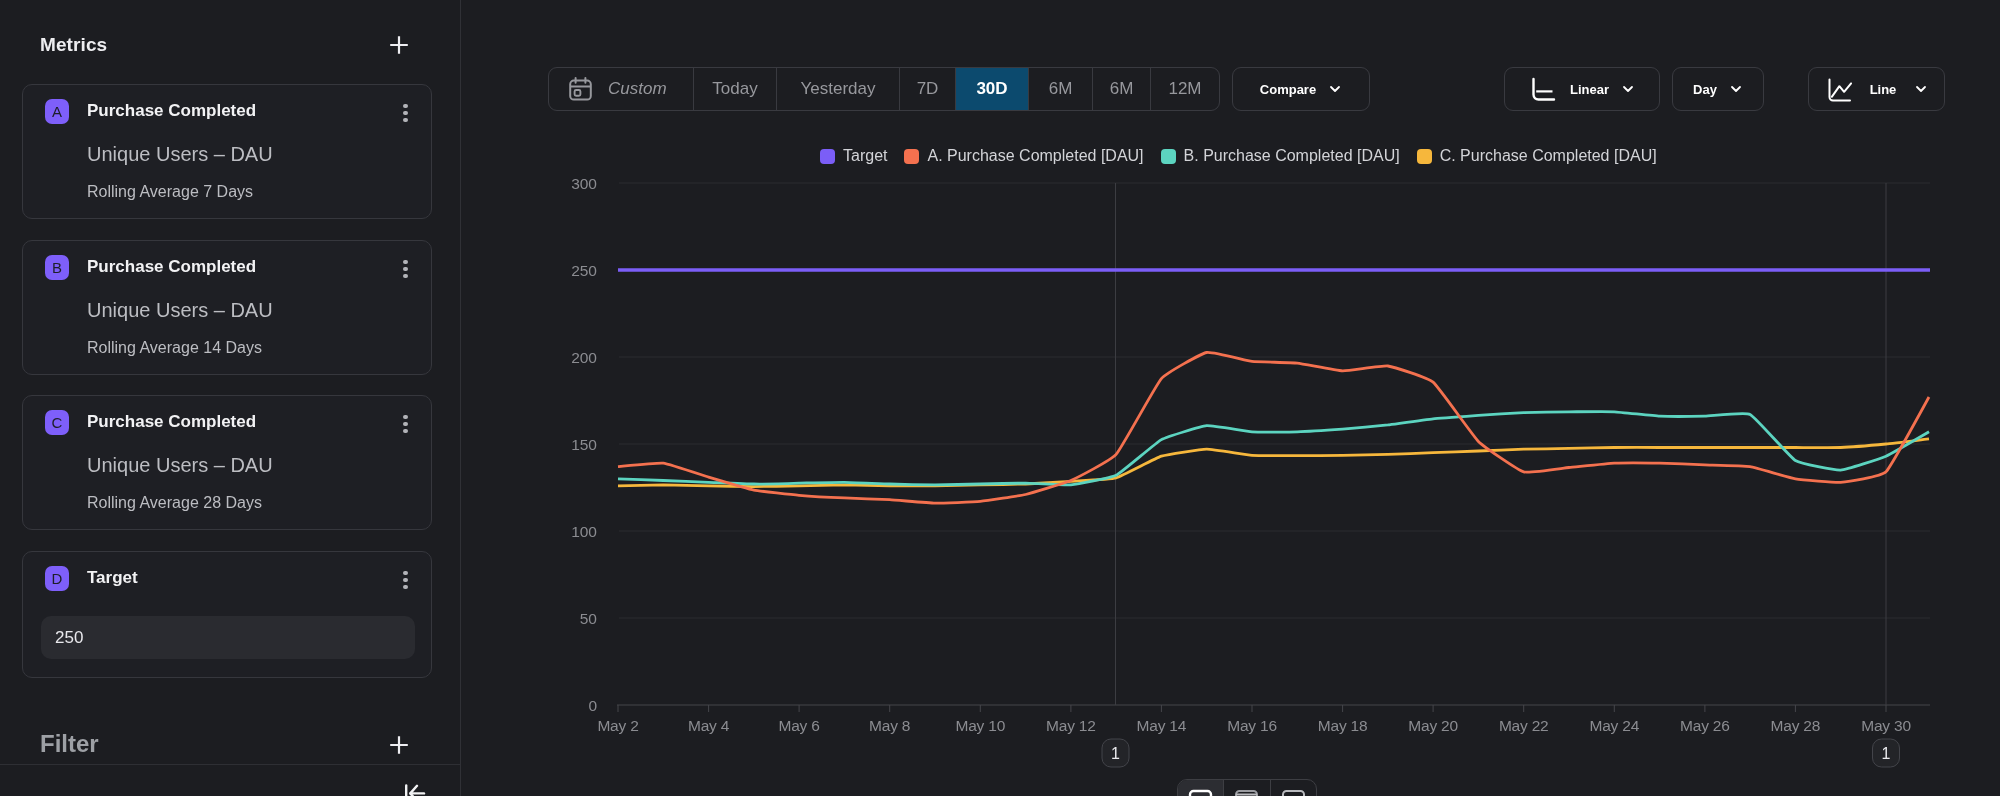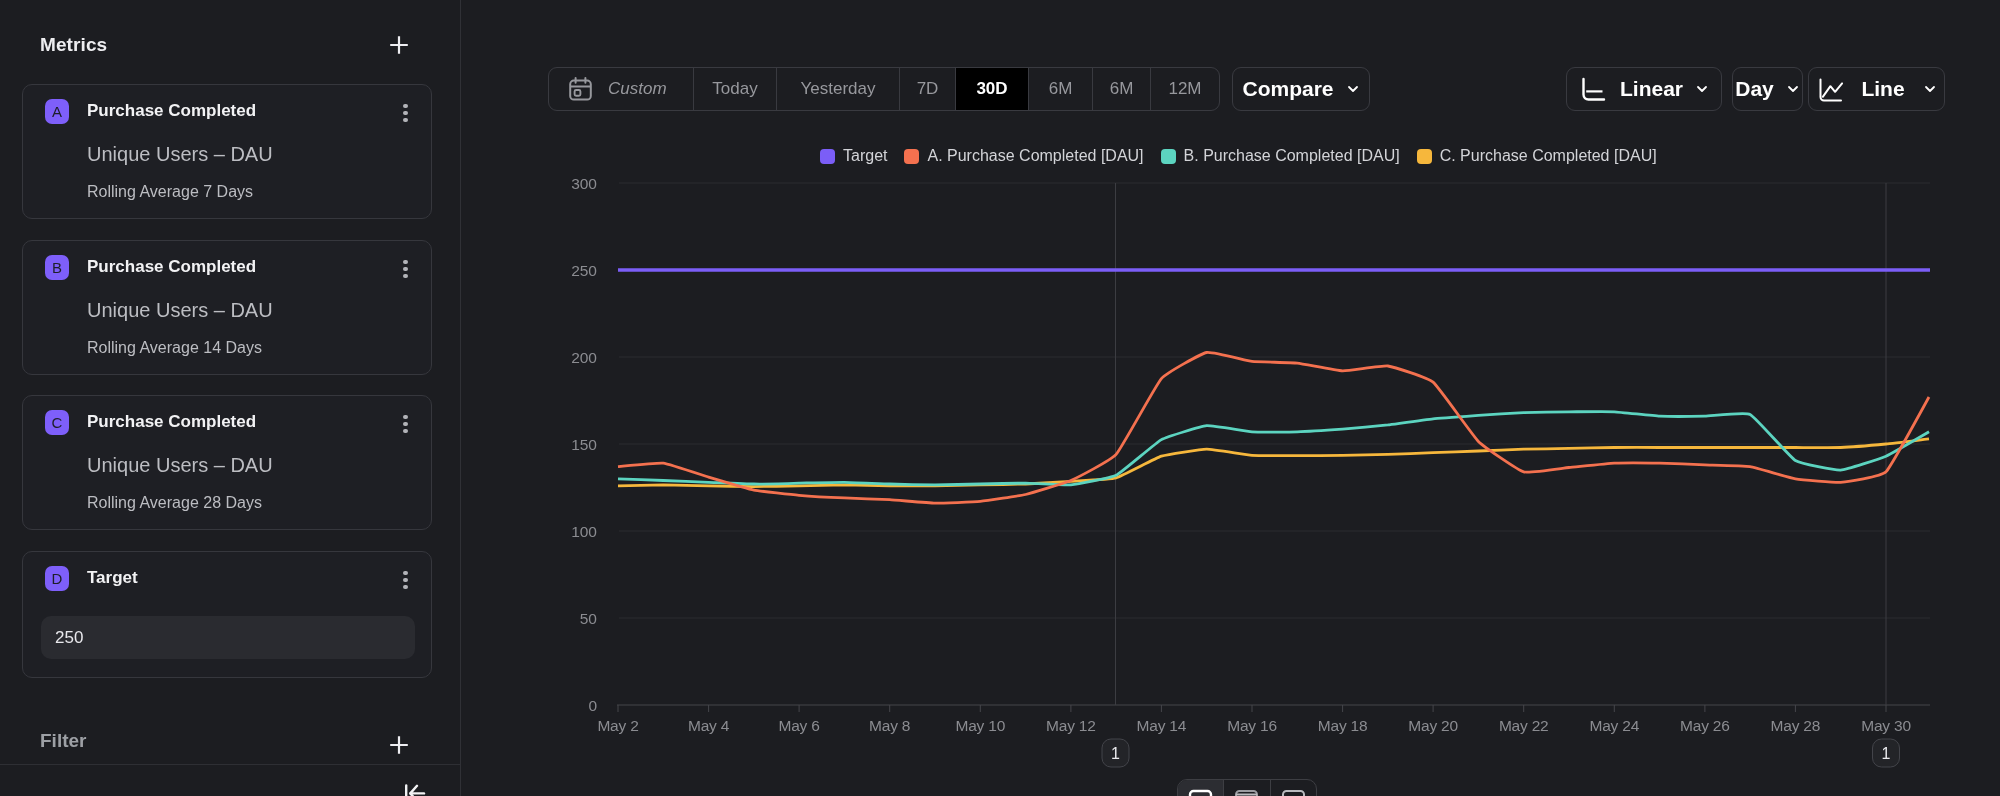--- a/index.html
+++ b/index.html
@@ -8,21 +8,21 @@
     width:2000px; height:796px; position:relative; overflow:hidden;
     background:#1c1d21;
     font-family:"Liberation Sans", sans-serif;
     -webkit-font-smoothing:antialiased;
   }
   .sidedivider { position:absolute; left:460px; top:0; width:1px; height:796px; background:#303136; }
 
   
   .sb-title { position:absolute; left:40px; top:34px; font-size:19px; font-weight:700; color:#ededf0; letter-spacing:.1px; }
   .sb-plus1 { position:absolute; left:388px; top:34px; }
-  .filter-title { position:absolute; left:40px; top:730px; font-size:19px; font-weight:700; color:#9da0a5; }
+  .filter-title { position:absolute; left:40px; top:730px; font-size:24px; font-weight:700; color:#9da0a5; }
   .sb-plus2 { position:absolute; left:388px; top:734px; }
   .sb-bottomline { position:absolute; left:0; top:764px; width:460px; height:1px; background:#2e2f34; }
   .collapse { position:absolute; left:400px; top:781px; }
 
   .card { position:absolute; left:22px; width:410px; border:1px solid #36373d; border-radius:10px; background:#1e1f24; }
   .c1 { top:84px; height:135px; }
   .c2 { top:240px; height:135px; }
   .c3 { top:395px; height:135px; }
   .c4 { top:551px; height:127px; }
   .badge { position:absolute; left:22px; top:14px; width:24px; height:25px; border-radius:7px; background:#7e5ffa;
@@ -33,23 +33,23 @@
   .sub1 { position:absolute; left:64px; top:58px; font-size:20px; color:#bcbdc2; }
   .sub2 { position:absolute; left:64px; top:98px; font-size:16px; color:#bcbdc2; }
   .tinput { position:absolute; left:18px; top:64px; width:374px; height:43px; background:#2a2b30; border-radius:10px;
             color:#e8e8ec; font-size:17px; line-height:43px; padding-left:14px; }
 
   
   .seg { position:absolute; left:548px; top:67px; height:44px; display:flex; border:1px solid #393a40; border-radius:9px; overflow:hidden; }
   .seg > div { display:flex; align-items:center; justify-content:center; color:#97989d; font-size:17px;
                border-right:1px solid #393a40; white-space:nowrap; }
   .seg > div:last-child { border-right:none; }
-  .seg > div.active { background:#000000; color:#fff; font-weight:700; }
+  .seg > div.active { background:#0c4a6e; color:#fff; font-weight:700; }
   .btn { position:absolute; height:44px; top:67px; border:1px solid #393a40; border-radius:9px; display:flex;
-         align-items:center; justify-content:center; color:#fff; font-size:21px; font-weight:700; gap:10px; }
+         align-items:center; justify-content:center; color:#fff; font-size:13px; font-weight:700; gap:10px; }
   .chev { margin-left:2px; }
 
   
   .legend { position:absolute; left:820px; top:147px; display:flex; align-items:center; font-size:16px; color:#d3d4d8; }
   .sw { width:15px; height:15px; border-radius:4px; margin-right:8px; }
   .legend .item { display:flex; align-items:center; margin-right:17px; }
 
   
   .bseg { position:absolute; left:1177px; top:779px; width:140px; height:30px; border:1px solid #3d3e43;
           border-radius:10px 10px 0 0; display:flex; overflow:hidden; }
@@ -133,29 +133,29 @@
     <div style="width:56px;">7D</div>
     <div class="active" style="width:73px;">30D</div>
     <div style="width:64px;">6M</div>
     <div style="width:58px;">6M</div>
     <div style="width:68px;">12M</div>
   </div>
   <div class="btn" style="left:1232px; width:138px;">Compare<svg class="chev" width="14" height="14" viewBox="0 0 14 14">
       <path d="M3 5l4 4 4-4" stroke="#fff" stroke-width="1.8" fill="none" stroke-linecap="round" stroke-linejoin="round"></path>
     </svg></div>
 
-  <div class="btn" style="left:1566px; width:156px;">
+  <div class="btn" style="left:1504px; width:156px;">
     <svg width="27" height="27" viewBox="0 0 27 27" style="margin:3px 4px 0 0">
       <path d="M4.5 2v15.6a4.9 4.9 0 0 0 4.9 4.9H25" stroke="#fff" stroke-width="2.4" fill="none" stroke-linecap="round"></path>
       <path d="M7.2 14.4h16.3" stroke="#fff" stroke-width="2.2"></path>
     </svg>
     Linear<svg class="chev" width="14" height="14" viewBox="0 0 14 14">
       <path d="M3 5l4 4 4-4" stroke="#fff" stroke-width="1.8" fill="none" stroke-linecap="round" stroke-linejoin="round"></path>
     </svg></div>
-  <div class="btn" style="left:1732px; width:71px;text-align:right;">Day<svg class="chev" width="14" height="14" viewBox="0 0 14 14">
+  <div class="btn" style="left:1672px; width:92px;text-align:right;">Day<svg class="chev" width="14" height="14" viewBox="0 0 14 14">
       <path d="M3 5l4 4 4-4" stroke="#fff" stroke-width="1.8" fill="none" stroke-linecap="round" stroke-linejoin="round"></path>
     </svg></div>
   <div class="btn" style="left:1808px; width:137px;gap:16px;">
     <svg width="27" height="27" viewBox="0 0 27 27" style="margin:3px 2px 0 0">
       <path d="M4.5 2.5v17.5a3.5 3.5 0 0 0 3.5 3.5h17" stroke="#fff" stroke-width="2" fill="none" stroke-linecap="round"></path>
       <path d="M6.8 19.8l7.6-10.6 4.7 5.6 7-8.4" stroke="#fff" stroke-width="2" fill="none" stroke-linecap="round" stroke-linejoin="round"></path>
     </svg>
     Line<svg class="chev" width="14" height="14" viewBox="0 0 14 14">
       <path d="M3 5l4 4 4-4" stroke="#fff" stroke-width="1.8" fill="none" stroke-linecap="round" stroke-linejoin="round"></path>
     </svg></div>

